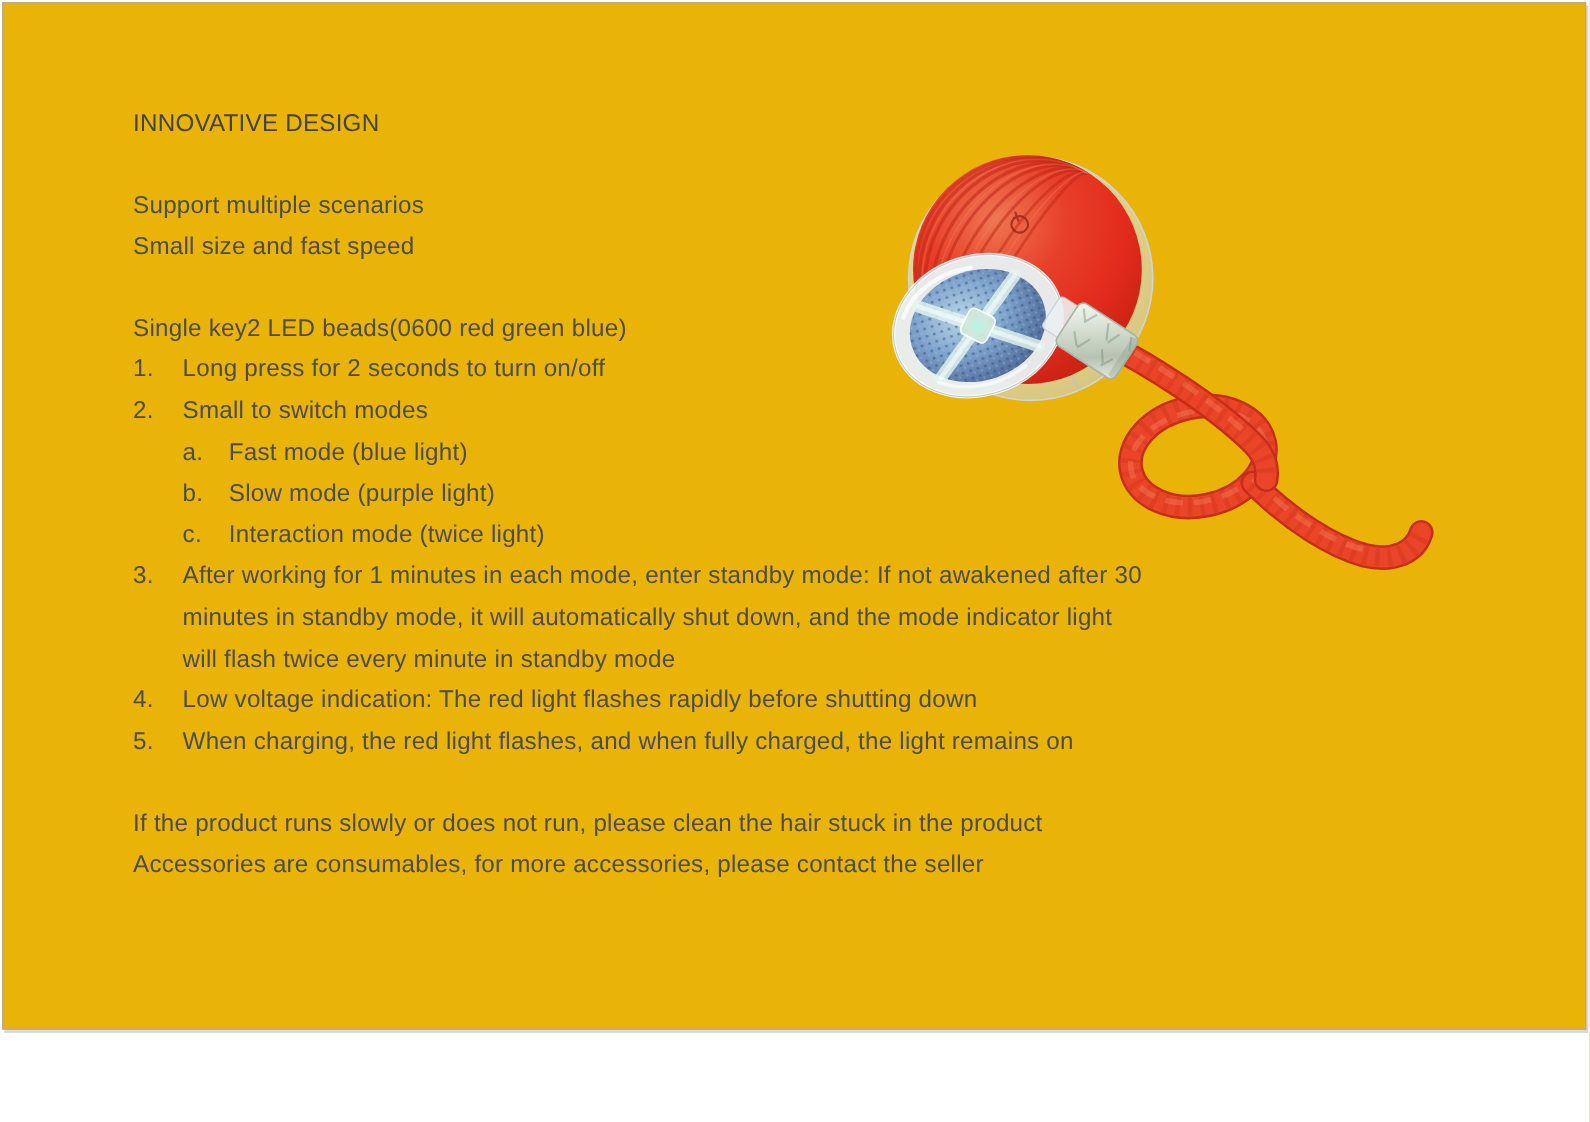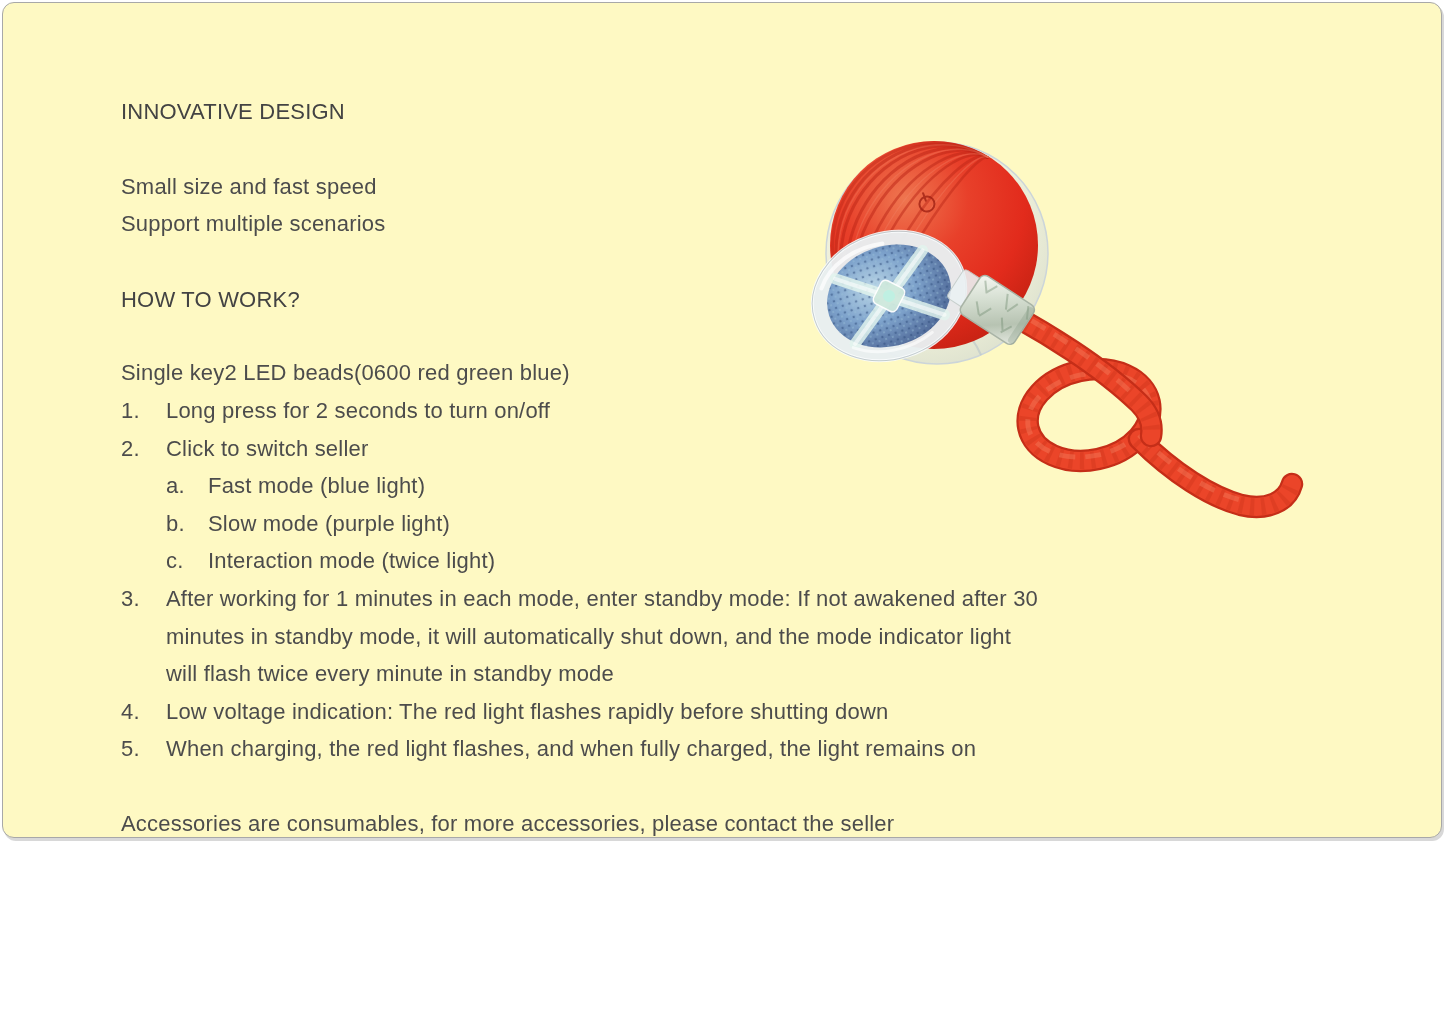--- a/index.html
+++ b/index.html
@@ -4,25 +4,25 @@
 <style>
   * { box-sizing: border-box; }
   html, body {
     margin: 0; padding: 0;
     background: #ffffff;
     width: 1445px; height: 1020px;
     font-family: "Liberation Sans", "DejaVu Sans", sans-serif;
   }
   .page {
     position: relative;
-    width: 1440px; height: 836px;
+    width: 1440px; height: 934px;
     margin: 2px;
-    background: #fef9c3;
+    background: #eab308;
     border: 1px solid #a8a8a8;
-    border-radius: 12px;
+    border-radius: 0;
     box-shadow: 2px 3px 0 #d8d8d8;
     overflow: hidden;
   }
   .text-col {
     position: absolute;
     left: 118px; top: 90px;
     width: 1065px;
     font-size: 22px;
     line-height: 37.6px;
     color: #4c4c4c;
@@ -47,37 +47,36 @@
 </head>
 <body>
 
 <div class="page">
 
   <div class="text-col">
 
     <div class="h-block">INNOVATIVE DESIGN</div>
 
     <div class="intro-block">
+      <div>Support multiple scenarios</div>
       <div>Small size and fast speed</div>
-      <div>Support multiple scenarios</div>
     </div>
 
-    <div class="h-block how-block">HOW TO WORK?</div>
 
     <div class="list-block">
       <div>Single key2 LED beads(0600 red green blue)</div>
 
       <div class="row">
         <span class="mk">1.</span>
         <span class="itm">Long press for 2 seconds to turn on/off</span>
       </div>
 
       <div class="row">
         <span class="mk">2.</span>
-        <span class="itm">Click to switch seller</span>
+        <span class="itm">Small to switch modes</span>
       </div>
 
       <div class="row sub">
         <span class="mk-sub">a.</span>
         <span class="itm">Fast mode (blue light)</span>
       </div>
       <div class="row sub">
         <span class="mk-sub">b.</span>
         <span class="itm">Slow mode (purple light)</span>
       </div>
@@ -98,20 +97,21 @@
         <span class="itm">Low voltage indication: The red light flashes rapidly before shutting down</span>
       </div>
 
       <div class="row">
         <span class="mk">5.</span>
         <span class="itm">When charging, the red light flashes, and when fully charged, the light remains on</span>
       </div>
     </div>
 
     <div class="footer-block">
+      <div>If the product runs slowly or does not run, please clean the hair stuck in the product</div>
       <div>Accessories are consumables, for more accessories, please contact the seller</div>
     </div>
 
   </div>
 
   <div class="photo-wrap">
     <svg width="560" height="470" viewBox="0 0 560 470" xmlns="http://www.w3.org/2000/svg">
       <defs>
         <radialGradient id="redGrad" cx="36%" cy="28%" r="80%">
           <stop offset="0%" stop-color="#ef7650"></stop>

